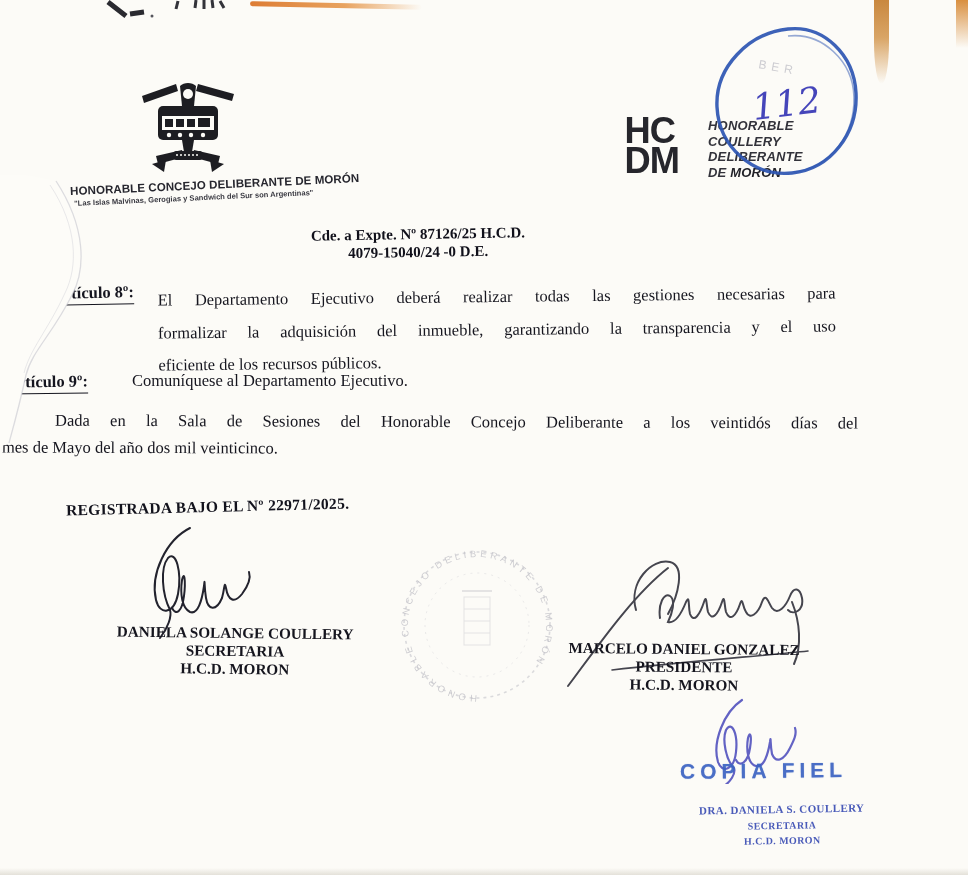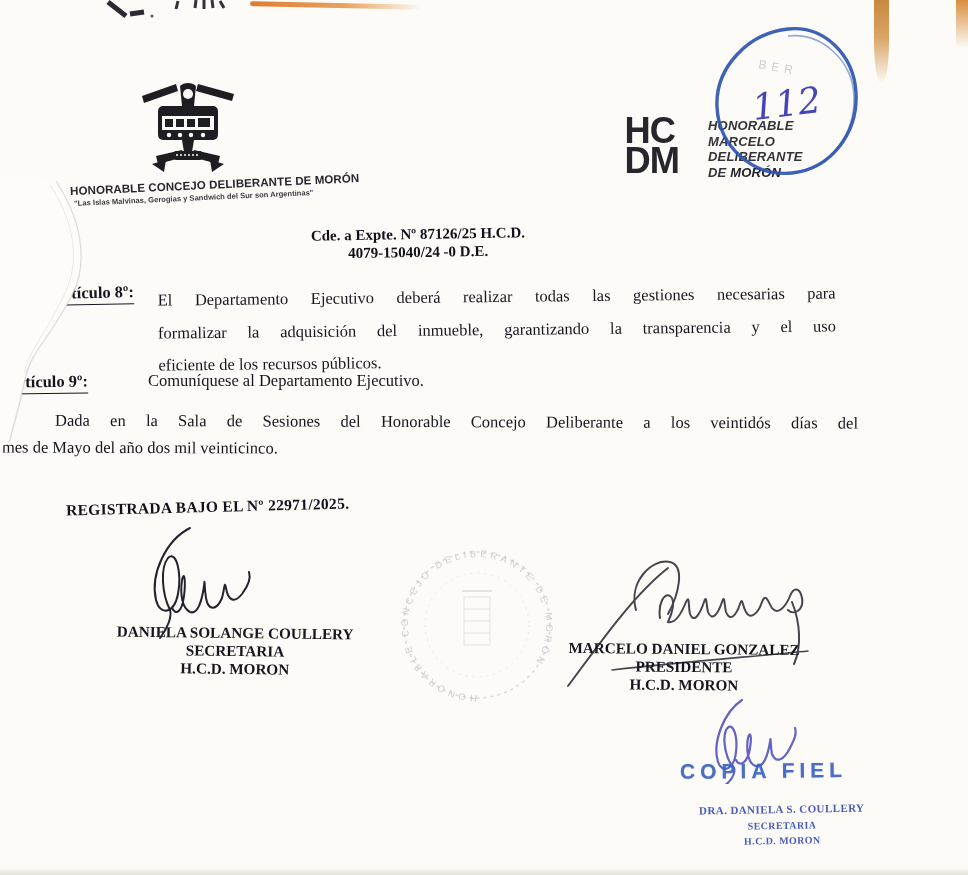--- a/index.html
+++ b/index.html
@@ -43,21 +43,21 @@
 
   
   .art-label{font-weight:700;font-size:16.5px;color:#15151f;border-bottom:1.6px solid #15151f;
     padding-bottom:1px;white-space:nowrap;}
   .art8-label{left:52px;top:283px;transform:rotate(-1.2deg);}
   .art8-text{left:158px;top:281px;width:678px;font-size:16.5px;line-height:1.98;
     color:#16161f;transform:rotate(-.6deg);}
   .art8-text .jline{text-align:justify;text-align-last:justify;}
   .art8-text .lline{text-align:left;}
   .art9-label{left:6px;top:372px;transform:rotate(-.8deg);}
-  .art9-text{left:148px;top:371px;font-size:16.5px;color:#16161f;}
+  .art9-text{left:132px;top:371px;font-size:16.5px;color:#16161f;}
 
   
   .closing{left:2px;top:409px;width:856px;font-size:16.5px;line-height:1.62;color:#16161f;
     transform:rotate(.2deg);}
   .closing .l1{text-indent:53px;text-align:justify;text-align-last:justify;}
 
   
   .registration{left:66px;top:498px;font-weight:700;font-size:15.5px;letter-spacing:.3px;
     color:#12121c;transform:rotate(-1.4deg);white-space:nowrap;}
 
@@ -120,21 +120,21 @@
   </svg>
   <div class="abs seal-org">HONORABLE CONCEJO DELIBERANTE DE MORÓN</div>
   <div class="abs seal-motto">"Las Islas Malvinas, Gerogias y Sandwich del Sur son Argentinas"</div>
 
   <div class="abs monogram">
     <div>HC</div>
     <div>DM</div>
   </div>
   <div class="abs logo-lines">
     <div>HONORABLE</div>
-    <div>MARCELO</div>
+    <div>COULLERY</div>
     <div>DELIBERANTE</div>
     <div><span>DE </span><span class="city">MORÓN</span></div>
   </div>
 
   <svg class="abs folio-oval" viewBox="0 0 172 172">
     <path d="M86,9 C122,5 152,35 154,73 C156,113 129,149 90,153 C51,157 17,127 15,87 C13,47 47,13 86,9 Z" fill="none" stroke="#2d55b2" stroke-width="3.4" opacity=".92" stroke-linecap="round"></path>
     <path d="M84,13 C118,9 149,38 150,74 C151,111 127,145 90,149" fill="none" stroke="#2d55b2" stroke-width="1.6" opacity=".5" transform="translate(2,3)"></path>
     <text x="56" y="48" font-family="Liberation Sans, sans-serif" font-size="12" letter-spacing="5" fill="#a7a7b3" opacity=".55" transform="rotate(10 56 48)">BER</text>
     <text x="52" y="100" font-family="DejaVu Serif, serif" font-style="italic" font-size="36" fill="#4545ba" transform="rotate(-7 52 100)">112</text>
   </svg>

